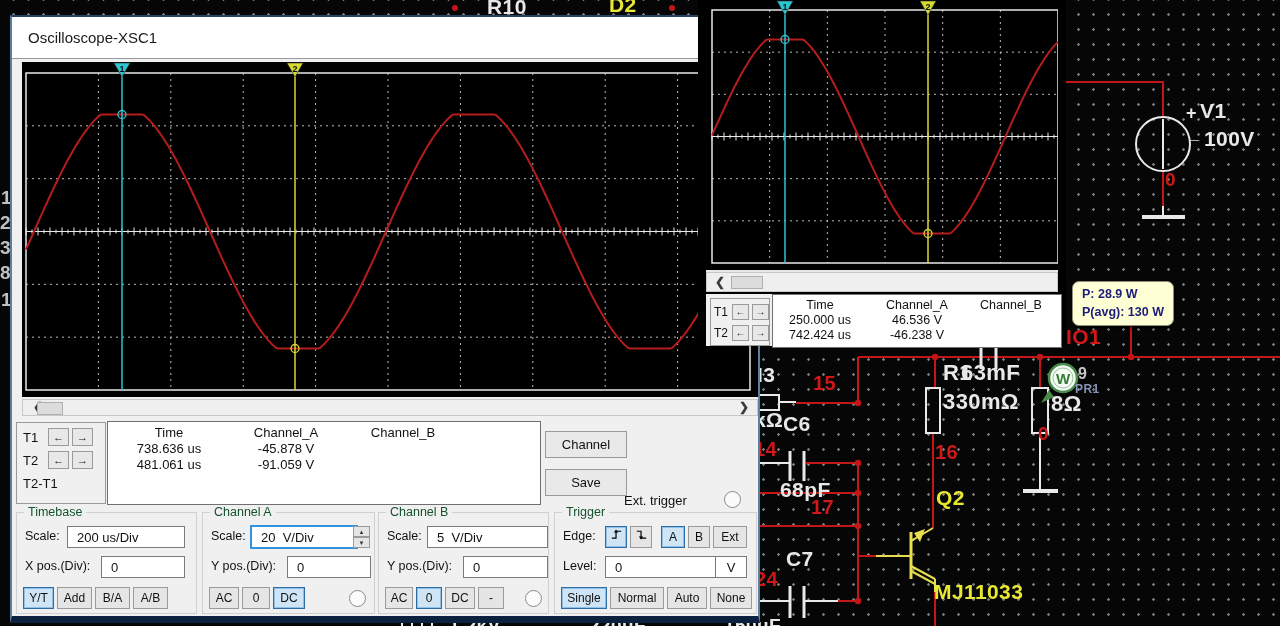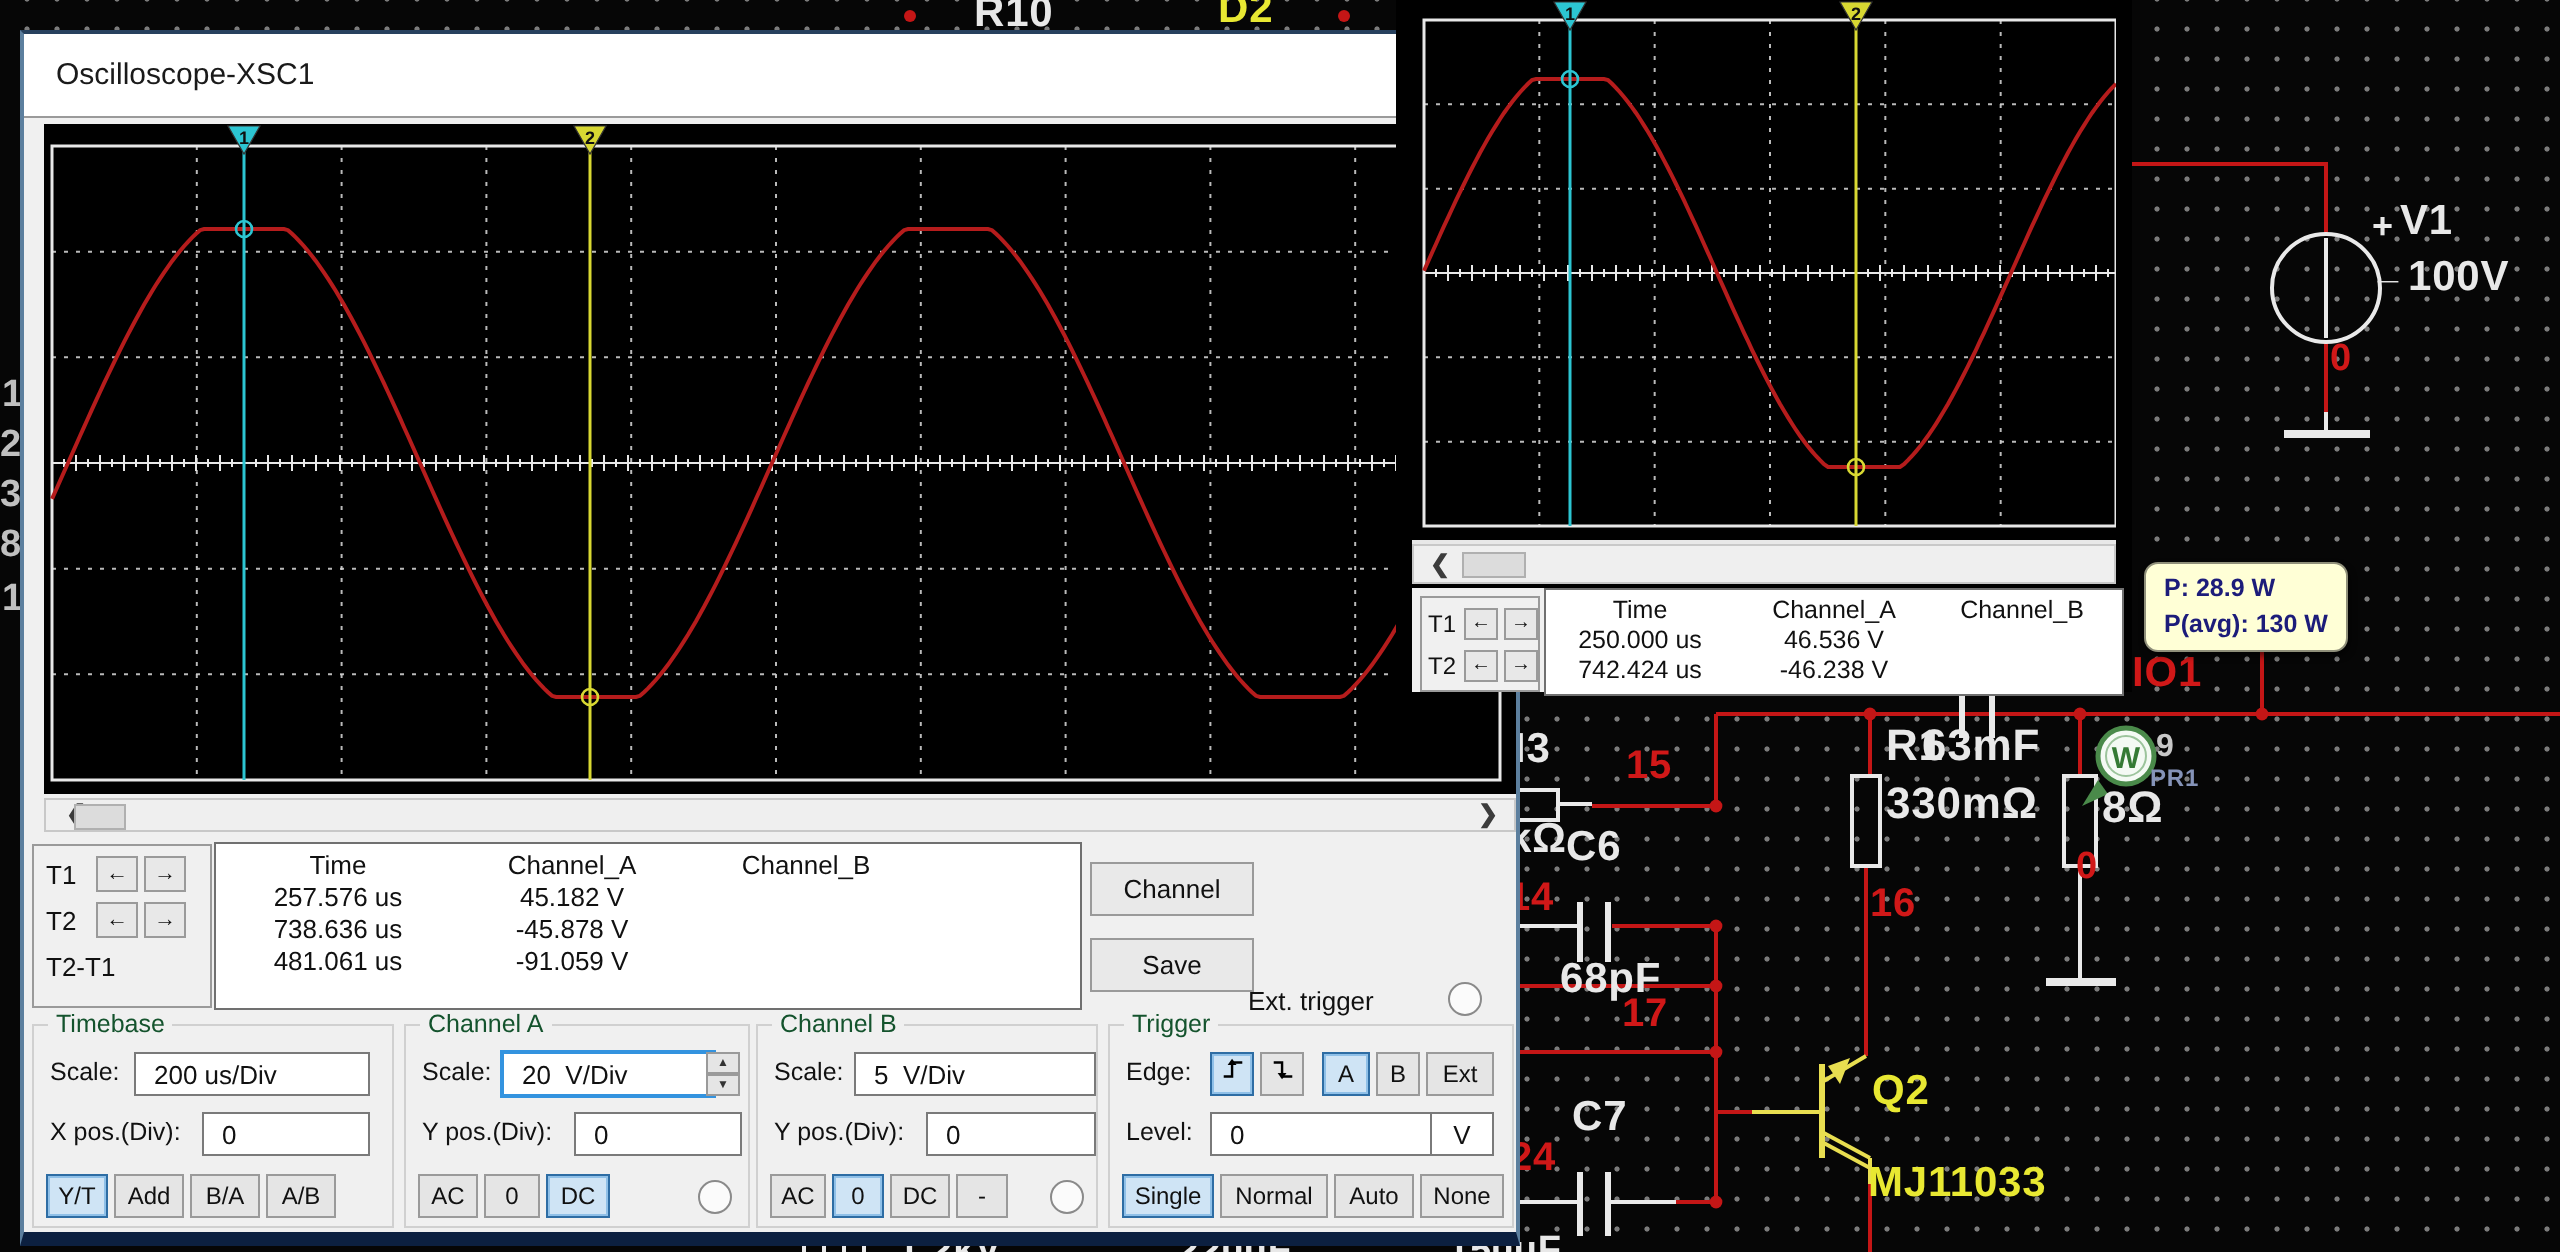--- a/index.html
+++ b/index.html
@@ -144,21 +144,21 @@
     <span class="clabel" style="left: 609px; top: -6px; color: rgb(232, 232, 50); font-size: 21px;">D2</span>
     <span class="clabel" style="left: 757px; top: 364px; color: rgb(232, 232, 232); font-size: 21px;">I3</span>
     <span class="clabel" style="left: 813px; top: 373px; color: rgb(208, 24, 24); font-size: 20px;">15</span>
     <span class="clabel" style="left: 754px; top: 409px; color: rgb(232, 232, 232); font-size: 21px; text-align: right;">kΩ</span>
     <span class="clabel" style="left: 783px; top: 413px; color: rgb(232, 232, 232); font-size: 21px;">C6</span>
     <span class="clabel" style="left: 754px; top: 439px; color: rgb(208, 24, 24); font-size: 20px;">14</span>
     <span class="clabel" style="left: 780px; top: 479px; color: rgb(232, 232, 232); font-size: 21px;">68pF</span>
     <span class="clabel" style="left: 811px; top: 497px; color: rgb(208, 24, 24); font-size: 20px;">17</span>
     <span class="clabel" style="left: 786px; top: 548px; color: rgb(232, 232, 232); font-size: 21px;">C7</span>
     <span class="clabel" style="left: 755px; top: 569px; color: rgb(208, 24, 24); font-size: 20px;">24</span>
-    <span class="clabel" style="left: 936px; top: 487px; color: rgb(232, 232, 50); font-size: 21px; margin-top: 48px;">Q2</span>
+    <span class="clabel" style="left: 936px; top: 487px; color: rgb(232, 232, 50); font-size: 21px;">Q2</span>
     <span class="clabel" style="left: 934px; top: 581px; color: rgb(232, 232, 50); font-size: 21px;">MJ11033</span>
     <span class="clabel" style="left: 943px; top: 361px; color: rgb(232, 232, 232); font-size: 22px;">R1</span>
     <span class="clabel" style="left: 961px; top: 361px; color: rgb(232, 232, 232); font-size: 22px;">63mF</span>
     <span class="clabel" style="left: 943px; top: 390px; color: rgb(232, 232, 232); font-size: 22px;">330mΩ</span>
     <span class="clabel" style="left: 1051px; top: 392px; color: rgb(232, 232, 232); font-size: 22px;">8Ω</span>
     <span class="clabel" style="left: 1038px; top: 424px; color: rgb(208, 24, 24); font-size: 19px;">0</span>
     <span class="clabel" style="left: 935px; top: 442px; color: rgb(208, 24, 24); font-size: 20px;">16</span>
     <span class="clabel" style="left: 1066px; top: 326px; color: rgb(208, 24, 24); font-size: 21px;">IO1</span>
     <span class="clabel" style="left: 1078px; top: 366px; color: rgb(200, 200, 200); font-size: 16px;">9</span>
     <span class="clabel" style="left: 1075px; top: 383px; color: rgb(133, 147, 184); font-size: 12px;">PR1</span>
@@ -234,25 +234,20 @@
     </div>
   </div>
 
   <div class="rtable">
     <div class="rrow" style="margin-top:3px">
       <span class="rc rc1">Time</span>
       <span class="rc rc2">Channel_A</span>
       <span class="rc rc3">Channel_B</span>
     </div>
     <div class="rrow">
-      <span class="rc rc1">257.576 us</span>
-      <span class="rc rc2">45.182 V</span>
-      <span class="rc rc3"></span>
-    </div>
-    <div class="rrow">
       <span class="rc rc1">738.636 us</span>
       <span class="rc rc2">-45.878 V</span>
       <span class="rc rc3"></span>
     </div>
     <div class="rrow">
       <span class="rc rc1">481.061 us</span>
       <span class="rc rc2">-91.059 V</span>
       <span class="rc rc3"></span>
     </div>
   </div>

